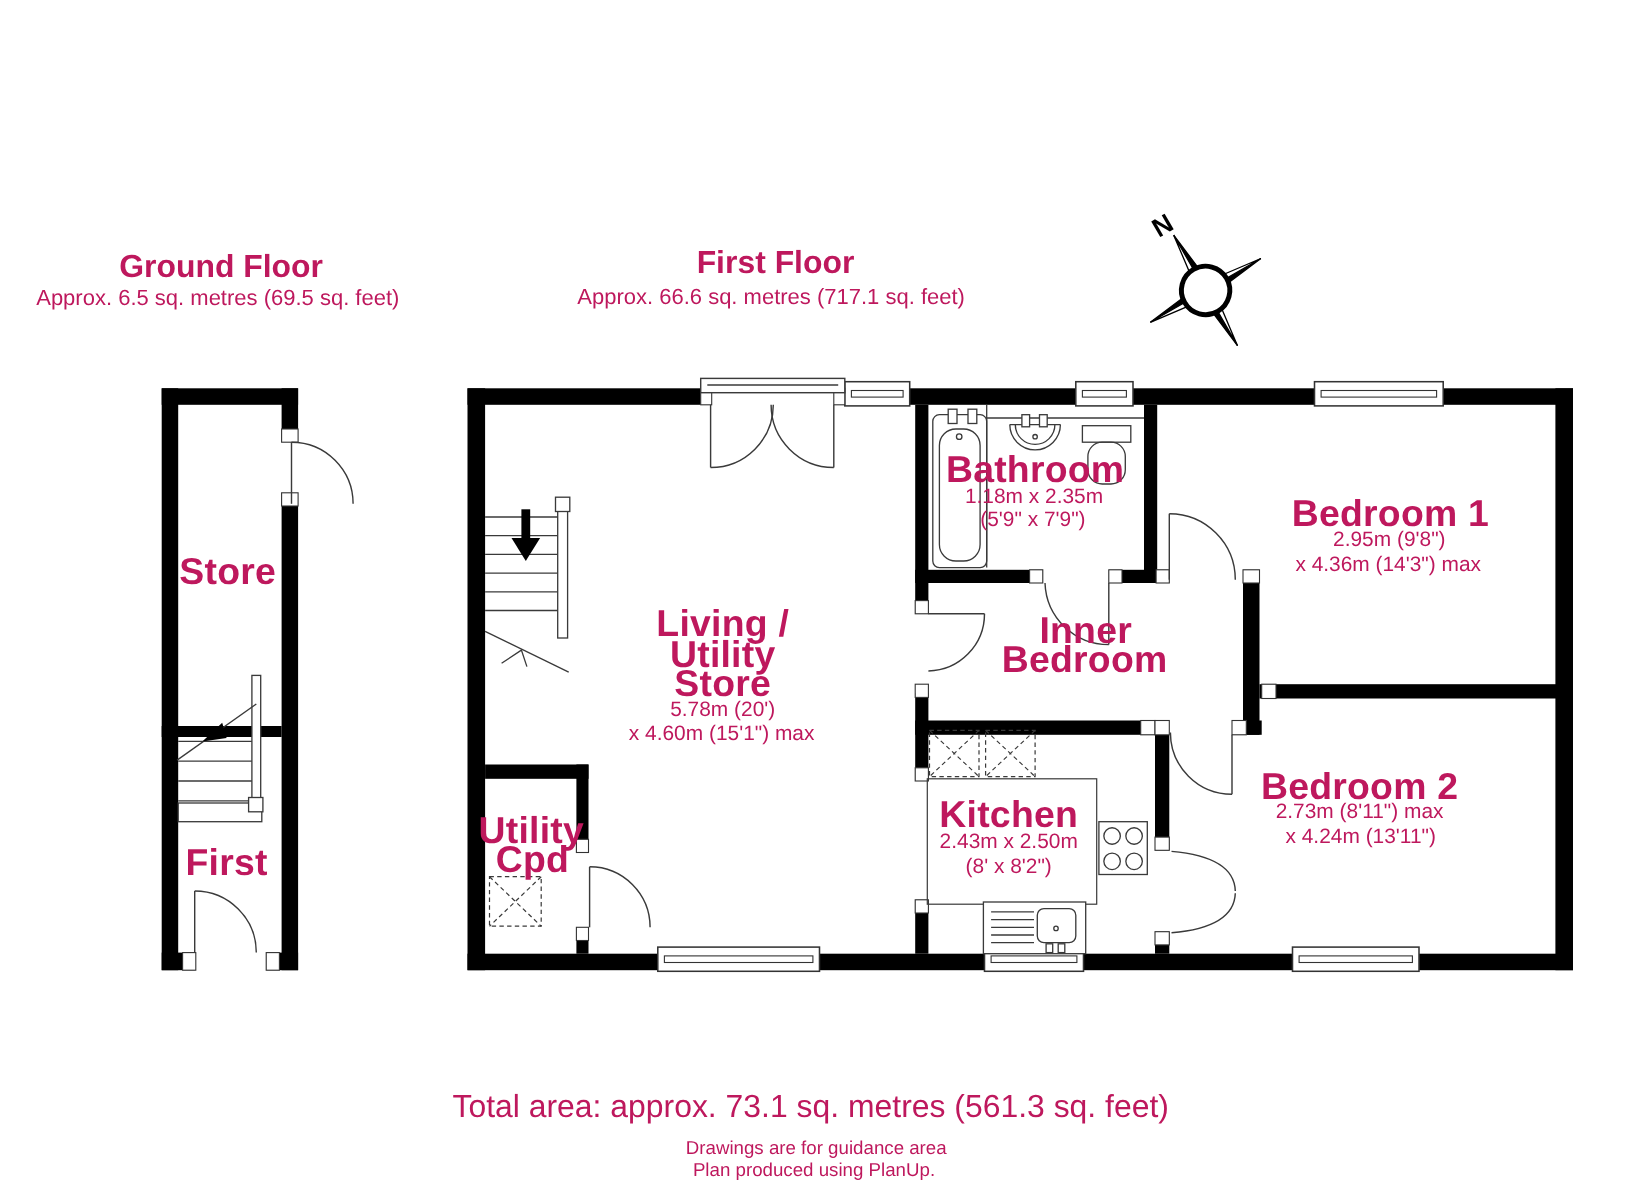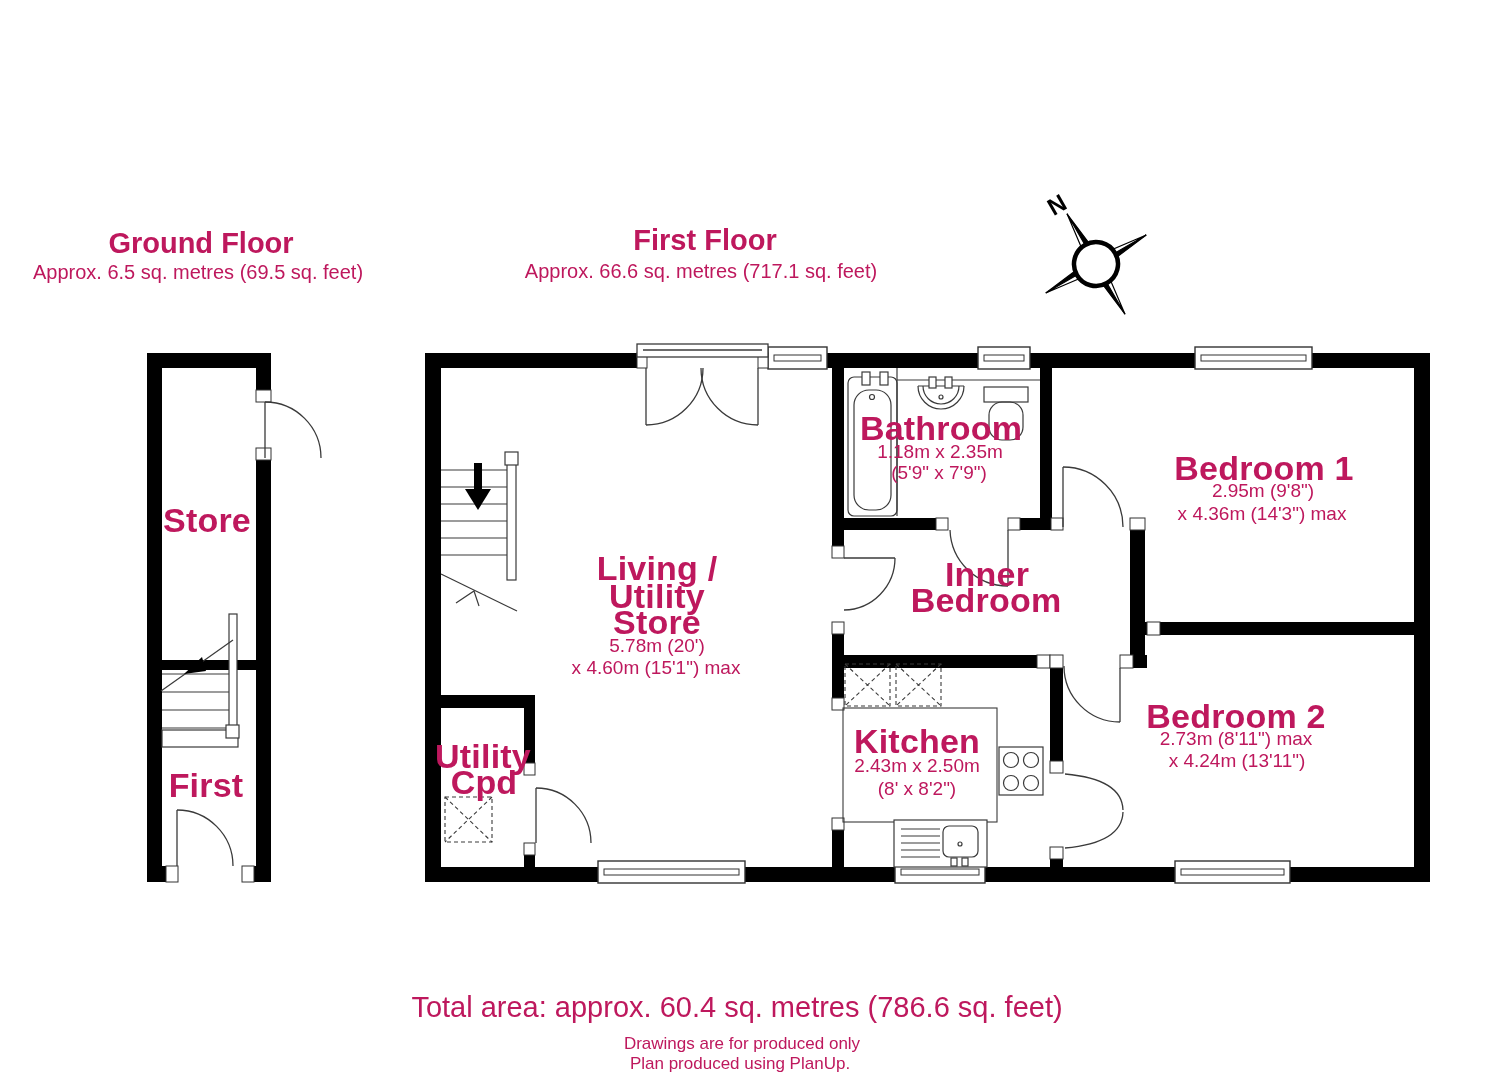--- a/index.html
+++ b/index.html
@@ -304,18 +304,18 @@
     <div class="lbl d19" style="left:1236px;top:739px">2.73m (8'11") max</div>
     <div class="lbl d19" style="left:1237px;top:761px">x 4.24m (13'11")</div>
   </div>
 
   <div>
     <div class="lbl b27" style="left:483px;top:756px">Utility</div>
     <div class="lbl b27" style="left:484px;top:782px">Cpd</div>
   </div>
 
   <div>
-    <div class="lbl t29" style="left:737px;top:1007px">Total area: approx. 60.4 sq. metres (786.6 sq. feet)</div>
-    <div class="lbl s17" style="left:742px;top:1044px">Drawings are for produced only</div>
+    <div class="lbl t29" style="left:737px;top:1007px">Total area: approx. 73.1 sq. metres (561.3 sq. feet)</div>
+    <div class="lbl s17" style="left:742px;top:1044px">Drawings are for guidance area</div>
     <div class="lbl s17" style="left:740px;top:1064px">Plan produced using PlanUp.</div>
   </div>
 
 </div>
 
 </body></html>

